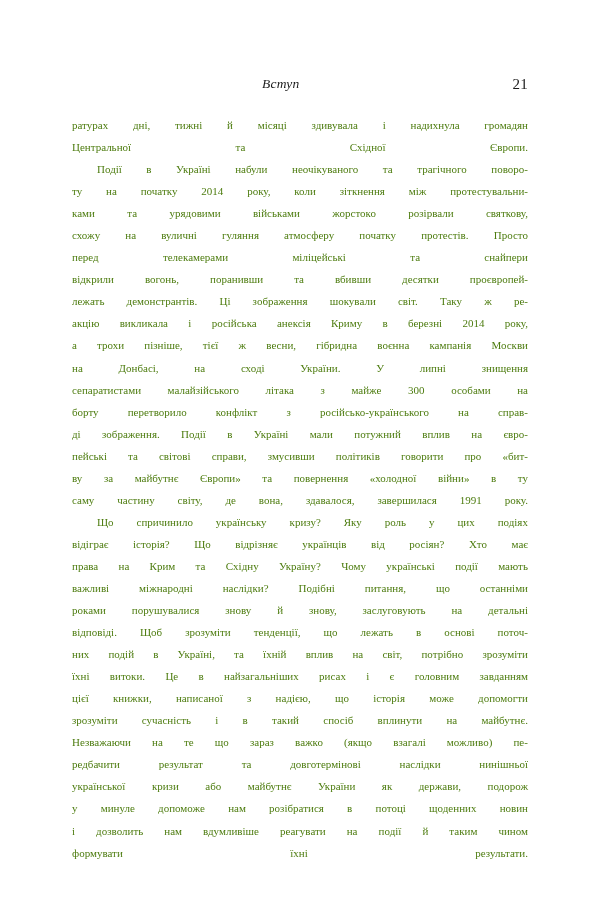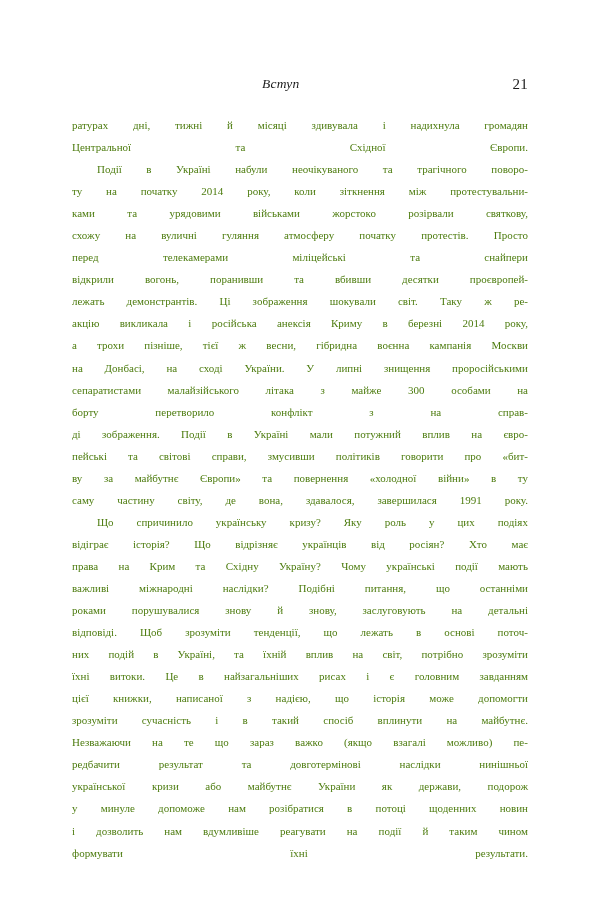--- a/index.html
+++ b/index.html
@@ -207,37 +207,37 @@
         </div>
         <div class="pline just">
           <span class="w">на</span>
           <span class="w">Донбасі,</span>
           <span class="w">на</span>
           <span class="w">сході</span>
           <span class="w">України.</span>
           <span class="w">У</span>
           <span class="w">липні</span>
           <span class="w">знищення</span>
-          <span class="w">проросійськими</span>
         </div>
         <div class="pline just">
           <span class="w">сепаратистами</span>
           <span class="w">малайзійського</span>
           <span class="w">літака</span>
           <span class="w">з</span>
           <span class="w">майже</span>
           <span class="w">300</span>
           <span class="w">особами</span>
           <span class="w">на</span>
         </div>
         <div class="pline just">
           <span class="w">борту</span>
           <span class="w">перетворило</span>
           <span class="w">конфлікт</span>
           <span class="w">з</span>
+          <span class="w">російсько-українського</span>
           <span class="w">на</span>
           <span class="w">справ-</span>
         </div>
         <div class="pline just">
           <span class="w">ді</span>
           <span class="w">зображення.</span>
           <span class="w">Події</span>
           <span class="w">в</span>
           <span class="w">Україні</span>
           <span class="w">мали</span>

